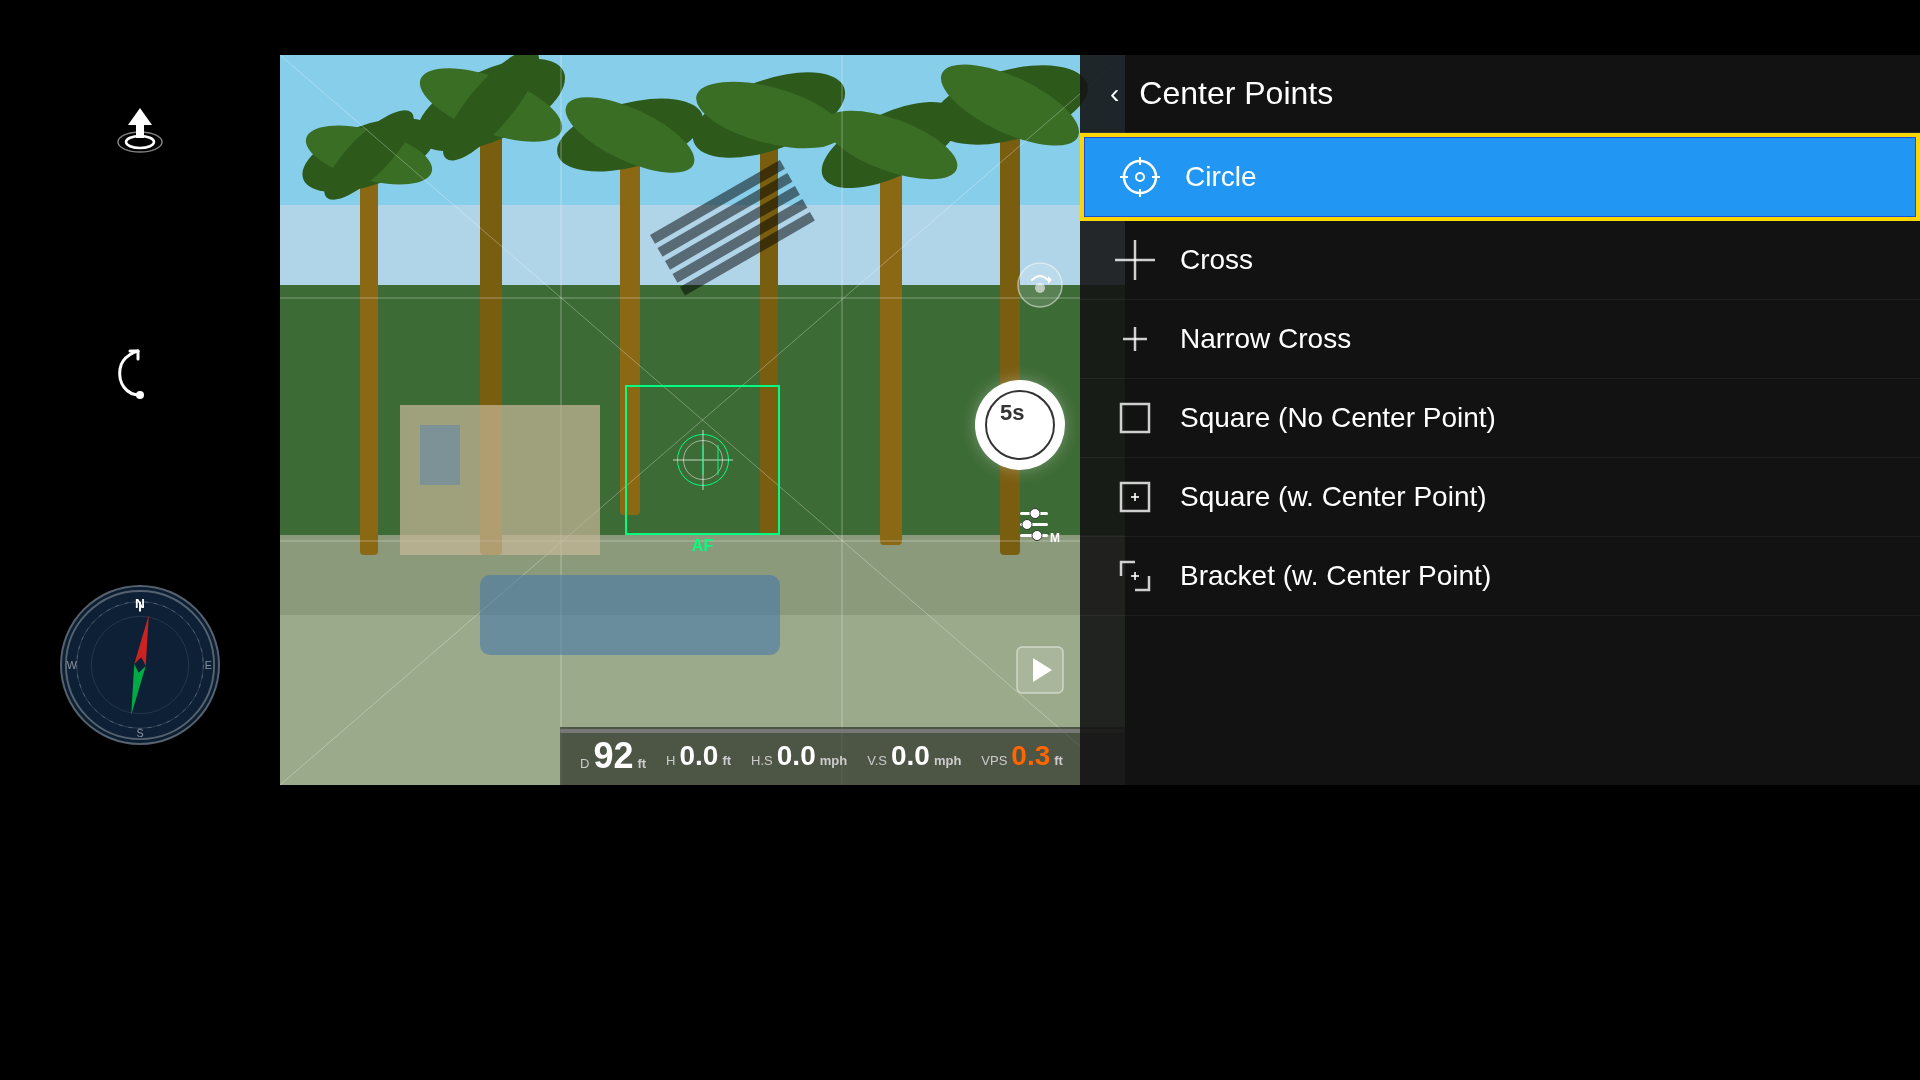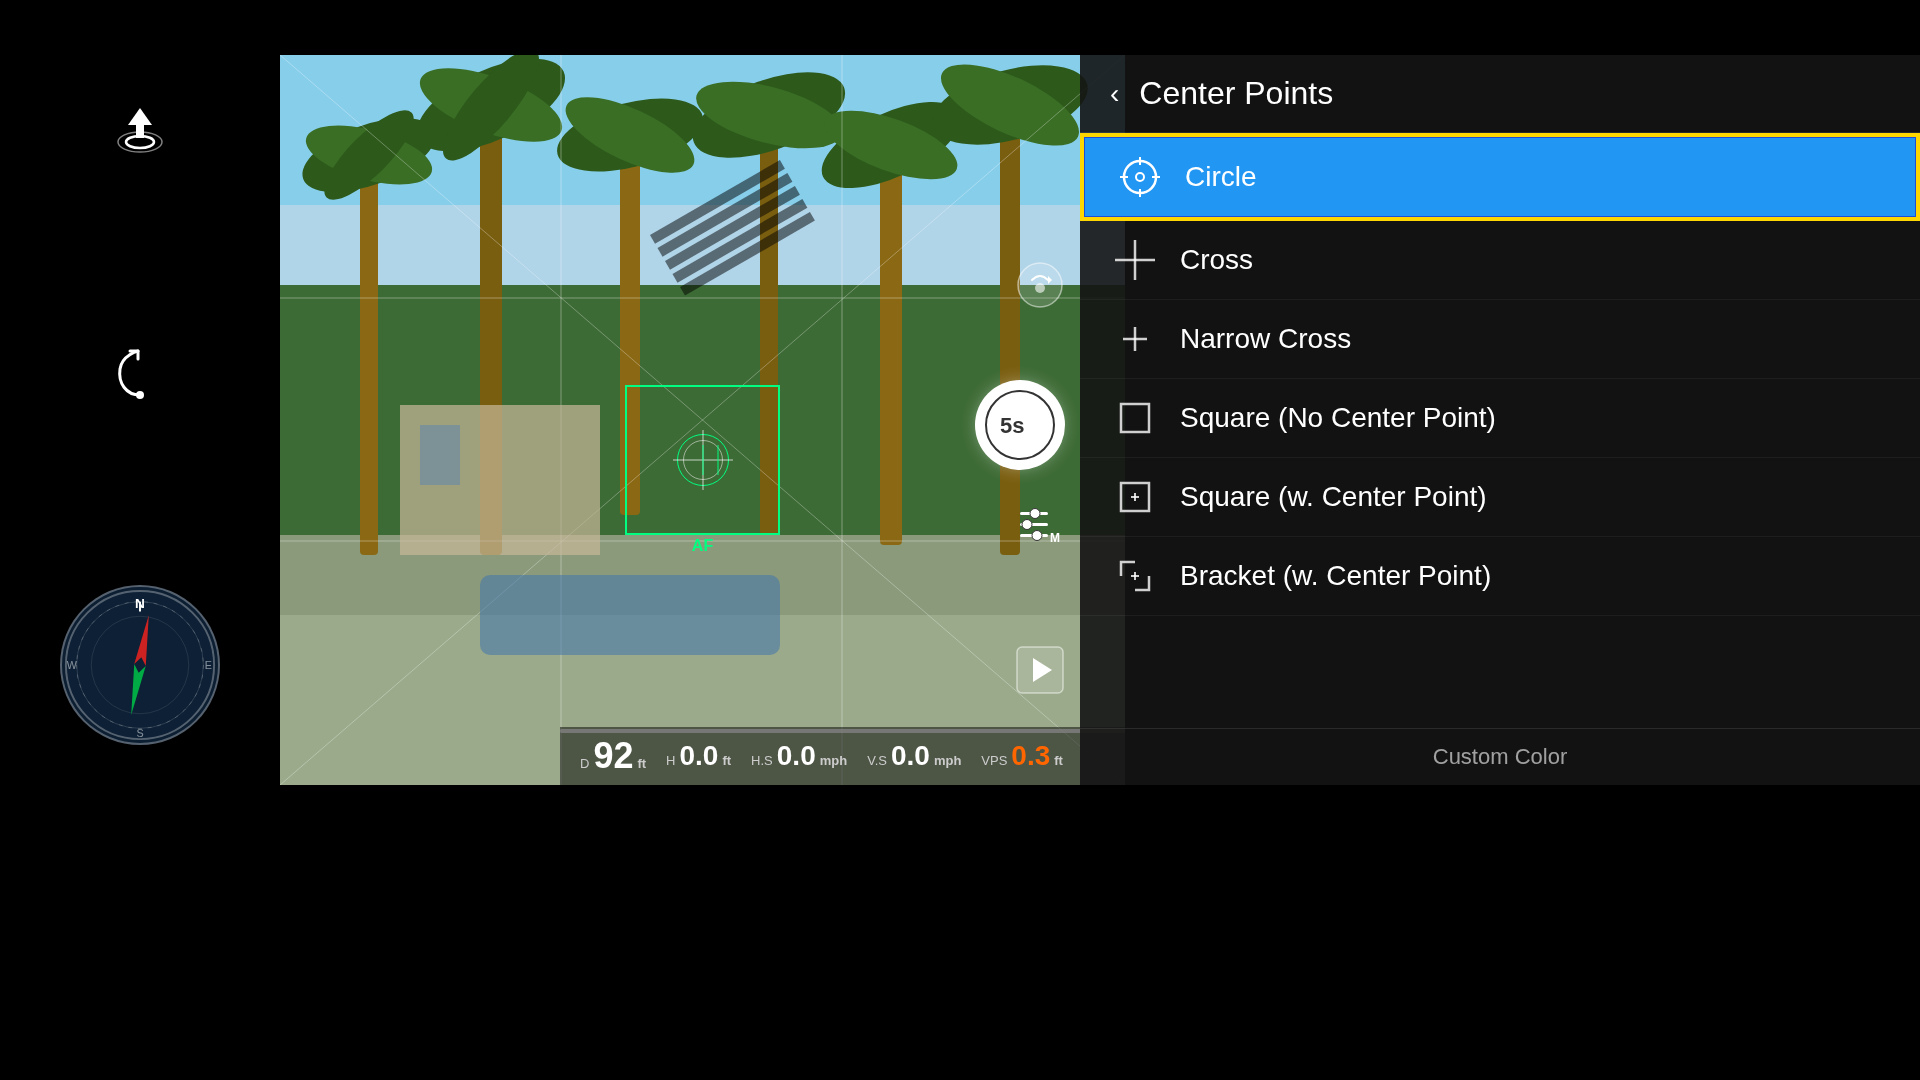--- a/index.html
+++ b/index.html
@@ -313,21 +313,20 @@
       box-shadow: 0 0 15px rgba(255,255,255,0.3);
     }
 
     .record-btn-inner {
       width: 70px;
       height: 70px;
       border-radius: 50%;
       background: white;
       border: 2px solid #333;
       display: flex;
-      align-items: center;
       justify-content: center;
       font-size: 20px;
       color: #333;
       font-weight: bold;
     }
 
     
     .rotate-btn {
       position: absolute;
       right: 855px;
@@ -571,23 +570,20 @@
           <polyline points="22,36 36,36 36,22" fill="none" stroke="rgba(255,255,255,0.8)" stroke-width="2.5"></polyline>
           <line x1="18" y1="22" x2="26" y2="22" stroke="rgba(255,255,255,0.8)" stroke-width="2"></line>
           <line x1="22" y1="18" x2="22" y2="26" stroke="rgba(255,255,255,0.8)" stroke-width="2"></line>
         </svg>
       </div>
       <span class="menu-label">Bracket (w. Center Point)</span>
     </li>
 
   </ul>
 
-  <div class="custom-color-bar">
-    <span>Custom Color</span>
-  </div>
 </div>
 
 <div class="left-controls">
 
   <div class="control-btn">
     <svg width="60" height="60" viewBox="0 0 60 60">
       <polygon points="30,8 18,25 42,25" fill="white"></polygon>
       <rect x="26" y="24" width="8" height="14" fill="white"></rect>
       <ellipse cx="30" cy="42" rx="14" ry="6" fill="none" stroke="white" stroke-width="2.5"></ellipse>
       <ellipse cx="30" cy="42" rx="22" ry="10" fill="none" stroke="rgba(255,255,255,0.5)" stroke-width="1.5"></ellipse>

